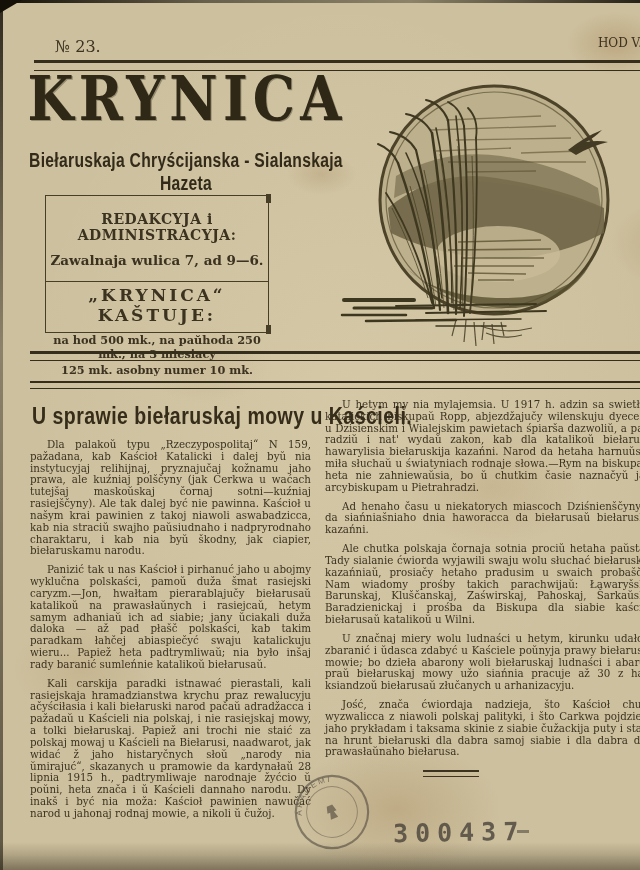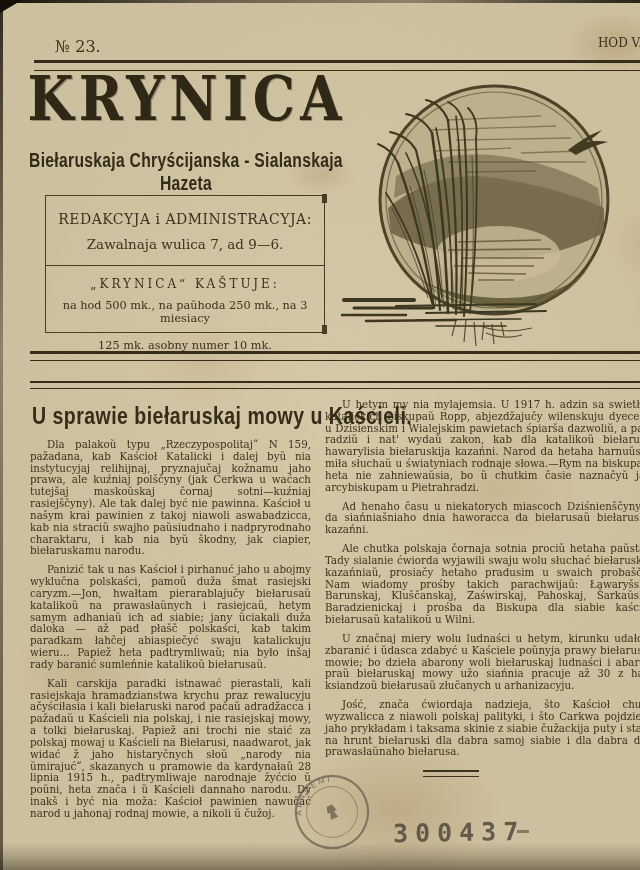--- a/index.html
+++ b/index.html
@@ -32,31 +32,31 @@
 
   
   .title{position:absolute;left:22px;top:68px;width:330px;text-align:center;
     font-weight:bold;font-size:52px;line-height:1;letter-spacing:5px;color:#2f2816;
     transform:scale(1.02,1.18);transform-origin:center top;text-shadow:1px 1px 0 rgba(47,40,22,.35);}
   .subtitle{position:absolute;left:16px;top:149px;width:340px;text-align:center;
     font-family:"Liberation Sans",sans-serif;font-weight:bold;font-size:16.5px;color:#332b19;
     transform:scale(.95,1.2);transform-origin:center top;letter-spacing:.3px;}
 
   
-  .info-box{position:absolute;left:45px;top:195px;width:280px;height:138px;
-    border:1.5px solid #473e27;box-sizing:border-box;text-align:center;}
+  .info-box{position:absolute;left:45px;top:195px;width:224px;height:138px;
+    border:1.5px solid #473e27;box-sizing:border-box;text-align:center;font-weight:bold;}
   .info-box:before,.info-box:after{content:"";position:absolute;width:5px;height:9px;background:#473e27;right:-3px;}
   .info-box:before{top:-2px;}
   .info-box:after{bottom:-2px;}
   .ib-h1{margin-top:15px;font-size:14px;letter-spacing:.5px;}
   .ib-a1{margin-top:9px;font-size:13.5px;}
   .ib-div{margin:13px 0 0;border-top:1.5px solid #473e27;}
-  .ib-h2{margin-top:11px;font-size:12px;letter-spacing:3px;}
+  .ib-h2{margin-top:3px;font-size:17px;letter-spacing:3px;}
   .ib-p1{margin-top:8px;font-size:11.3px;}
-  .ib-p2{margin-top:14px;font-size:11.3px;}
+  .ib-p2{margin-top:2px;font-size:11.3px;}
 
   
   .vignette{position:absolute;left:336px;top:58px;width:274px;height:290px;}
 
   
   .rule-b{position:absolute;left:30px;right:26px;top:351px;height:6px;
     border-top:3px solid #362e1d;border-bottom:1px solid #362e1d;}
   .notice{position:absolute;left:30px;right:26px;top:359px;text-align:center;font-size:15px;color:#372e1d;}
   .rule-c{position:absolute;left:30px;right:26px;top:381px;height:5px;
     border-top:2px solid #362e1d;border-bottom:1px solid #362e1d;}

